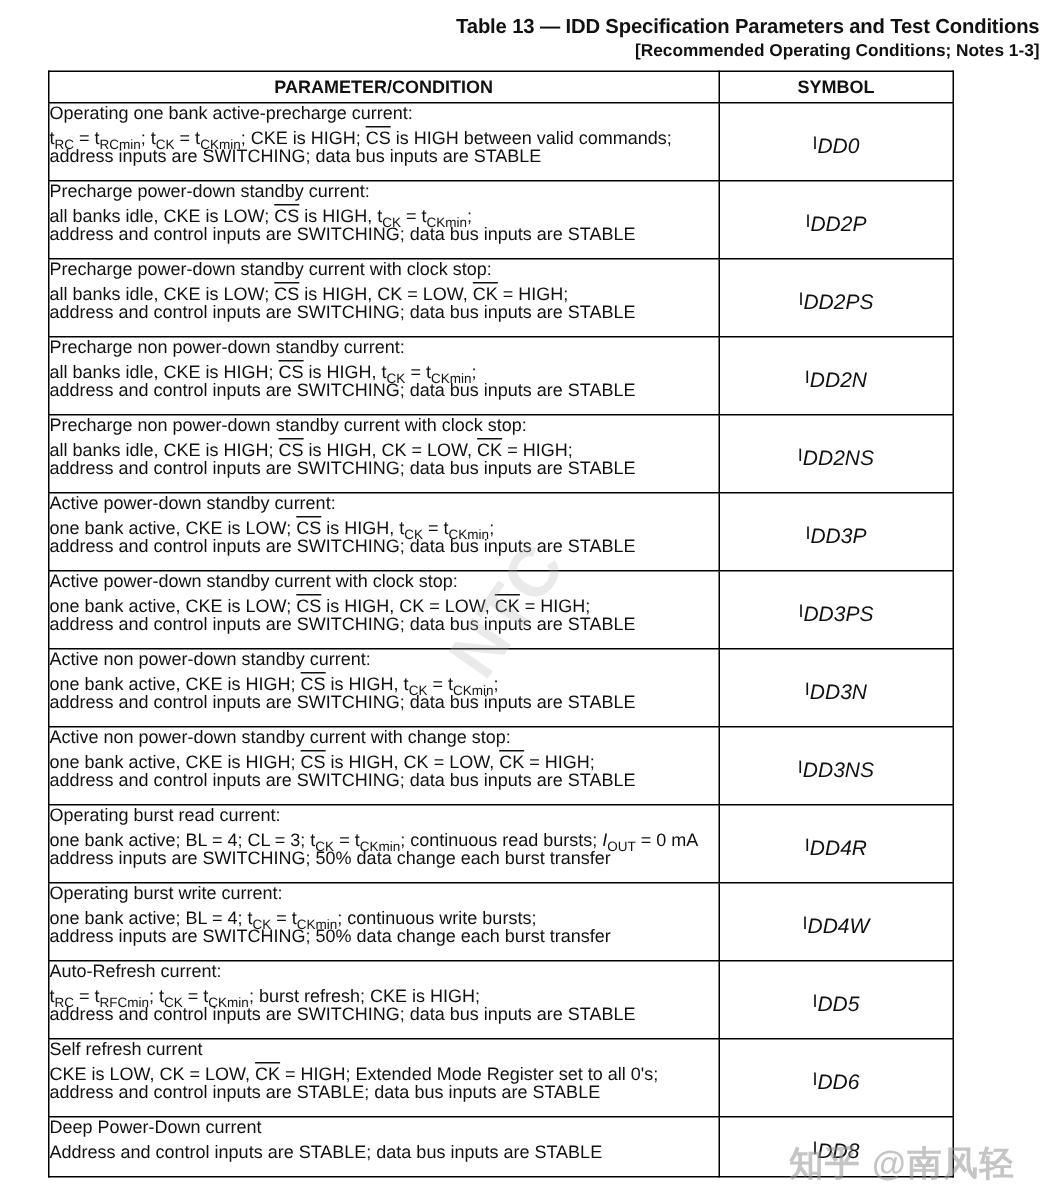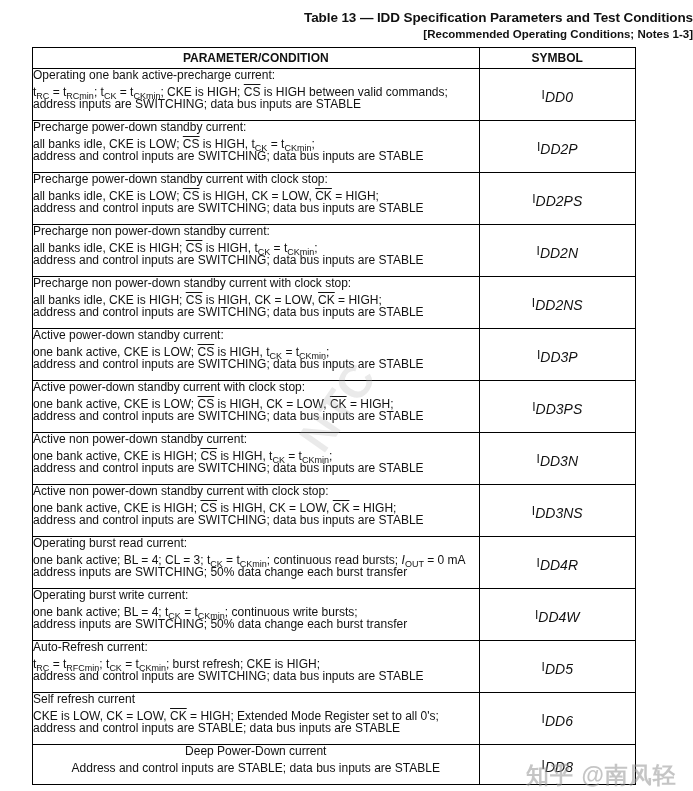--- a/index.html
+++ b/index.html
@@ -20,21 +20,21 @@
     width: 604px; border-collapse: collapse;
     font-size: 12px; line-height: 12px;
   }
   table.spec th, table.spec td { border: 1px solid #000; padding: 0; }
   table.spec th {
     height: 20px; font-weight: bold; font-size: 12px; text-align: center;
   }
   th.col-param { width: 447px; }
   th.col-sym { width: 167px; }
   tr.row td { height: 51px; vertical-align: top; }
-  tr.row.short td { height: 39px; text-align: center; }
+  tr.row.short td { height: 39px; }
   td.param { padding: 4px 6px 0 6px; }
   .p-head { display: block; margin-bottom: 5px; }
   .p-line { display: block; white-space: nowrap; }
   .ol { text-decoration: overline; }
   sub { font-size: 9px; line-height: 0; vertical-align: -3px; }
   td.sym { text-align: center; vertical-align: middle !important; font-size: 12px; }
   td.sym sub { font-size: 14px; vertical-align: -3px; font-style: italic; }
   .wm-diag {
     position: absolute; left: 290px; top: 380px; font-size: 46px; font-weight: bold;
     color: rgba(180,180,180,0.28); transform: rotate(-55deg); pointer-events: none;
@@ -121,21 +121,21 @@
       <tr class="row">
         <td class="param">
           <span class="p-head">Active non power-down standby current:</span>
           <span class="p-line"><span>one bank active, CKE is HIGH; </span><span class="ol">CS</span><span> is HIGH, t</span><sub>CK</sub><span> = t</span><sub>CKmin</sub><span>;</span></span>
           <span class="p-line">address and control inputs are SWITCHING; data bus inputs are STABLE</span>
         </td>
         <td class="sym"><span>I</span><sub>DD3N</sub></td>
       </tr>
       <tr class="row">
         <td class="param">
-          <span class="p-head">Active non power-down standby current with clock stop:</span>
+          <span class="p-head">Active non power-down standby current with change stop:</span>
           <span class="p-line"><span>one bank active, CKE is HIGH; </span><span class="ol">CS</span><span> is HIGH, CK = LOW, </span><span class="ol">CK</span><span> = HIGH;</span></span>
           <span class="p-line">address and control inputs are SWITCHING; data bus inputs are STABLE</span>
         </td>
         <td class="sym"><span>I</span><sub>DD3NS</sub></td>
       </tr>
       <tr class="row">
         <td class="param">
           <span class="p-head">Operating burst read current:</span>
           <span class="p-line"><span>one bank active; BL = 4; CL = 3; t</span><sub>CK</sub><span> = t</span><sub>CKmin</sub><span>; continuous read bursts; </span><i>I</i><sub>OUT</sub><span> = 0 mA</span></span>
           <span class="p-line">address inputs are SWITCHING; 50% data change each burst transfer</span>

